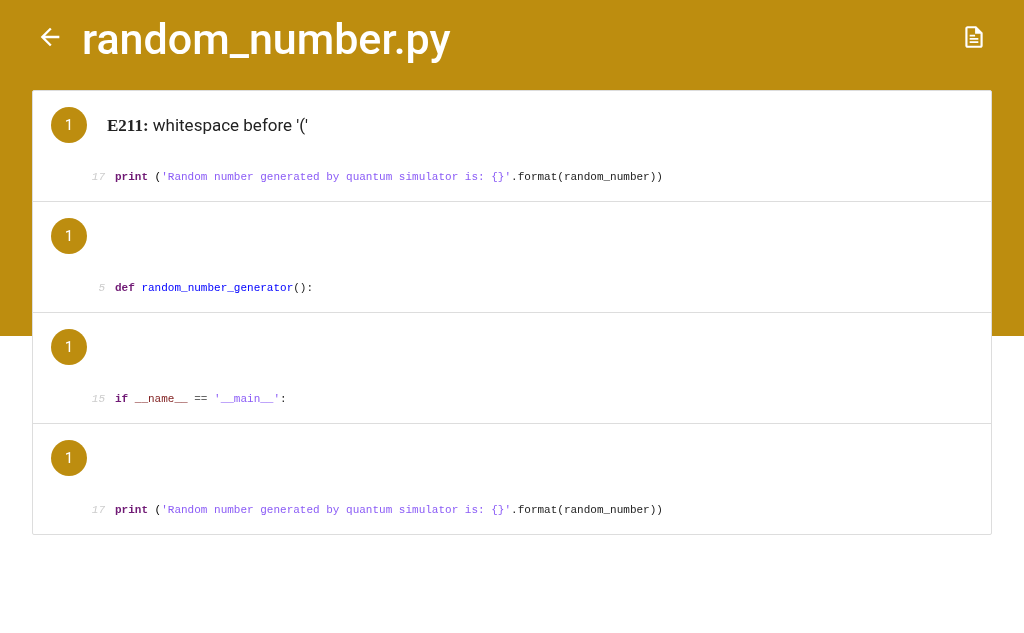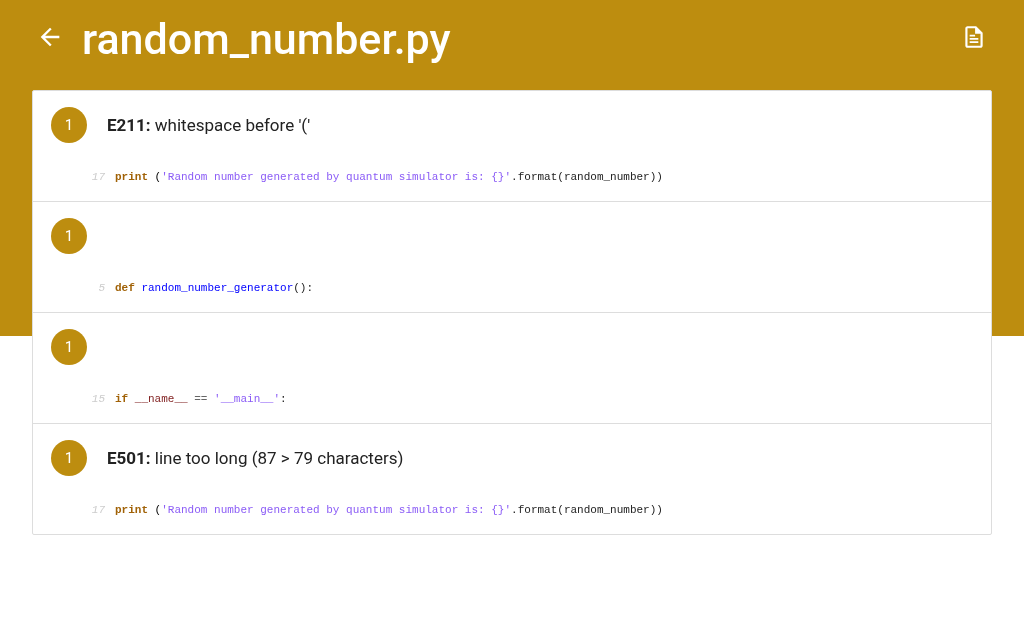--- a/index.html
+++ b/index.html
@@ -84,40 +84,40 @@
       justify-content: center;
       font-size: 15px;
       font-weight: 400;
       margin-right: 20px;
       flex-shrink: 0;
     }
     .issue-text {
       font-size: 17px;
       color: #222;
     }
-    .issue-code { font-weight: 700; }
+    .issue-code { font-weight: 700; font-family: Liberation Serif, serif; }
     .code-preview {
       padding: 12px 18px 18px 18px;
       font-family: "SFMono-Regular", Consolas, "Liberation Mono", Menlo, monospace;
       font-size: 11px;
       display: flex;
       align-items: baseline;
     }
     .line-num {
       width: 64px;
       text-align: right;
       color: #ccc;
       font-style: italic;
       padding-right: 10px;
       flex-shrink: 0;
     }
     .code-line {
       white-space: pre;
     }
-    .tok-kw { color: #a16207; font-weight: 700; }
+    .tok-kw { color: #701a75; font-weight: 700; }
     .tok-str { color: #8b5cf6; }
     .tok-fn { color: #0000FF; }
     .tok-op { color: #666; }
     .tok-name { color: #222; }
     .tok-nv { color: #7f1d1d; }
   </style>
 </head>
 <body>
 
 <div class="header-bg"></div>
@@ -171,23 +171,20 @@
     </div>
     <div class="code-preview">
       <span class="line-num">15</span>
       <span class="code-line"><span class="tok-kw">if</span><span> </span><span class="tok-nv">__name__</span><span class="tok-op"> == </span><span class="tok-str">'__main__'</span><span class="tok-name">:</span></span>
     </div>
   </div>
 
   <div class="issue">
     <div class="issue-header">
       <div class="badge">1</div>
-      <div class="issue-text">
-        <span class="issue-code">E501:</span><span> line too long (87 &gt; 79 characters)</span>
-      </div>
     </div>
     <div class="code-preview">
       <span class="line-num">17</span>
       <span class="code-line"><span class="tok-kw">print</span><span> (</span><span class="tok-str">'Random number generated by quantum simulator is: {}'</span><span class="tok-name">.format(random_number))</span></span>
     </div>
   </div>
 
 </div>
 
 </body></html>

